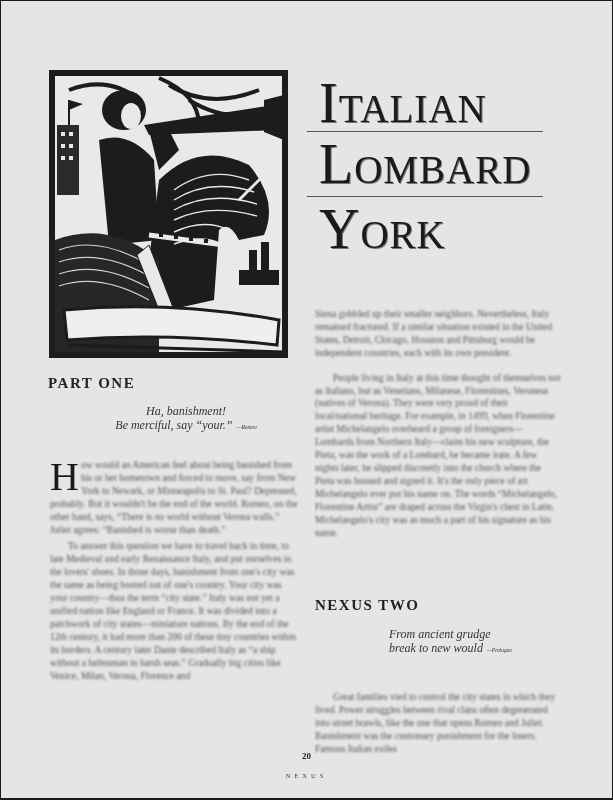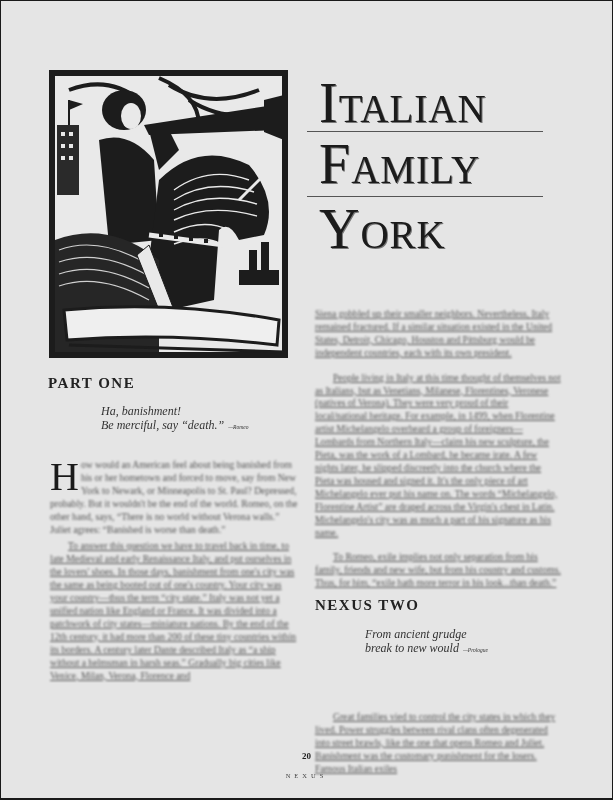--- a/index.html
+++ b/index.html
@@ -40,32 +40,32 @@
 
   .section-heading {
     position: absolute;
     font-family: "Liberation Serif", "DejaVu Serif", serif;
     font-size: 15px; letter-spacing: 1.5px; color: #222; font-weight: bold;
   }
   .epigraph {
     position: absolute;
     font-family: "Liberation Serif", "DejaVu Serif", serif;
     font-style: italic; font-size: 12px; line-height: 14px; color: #333;
-    text-align: left;
+    text-align: center;
   }
   .epigraph .attr { font-size: 5.5px; font-style: italic; margin-left: 4px; }
 
   .body-text {
     position: absolute;
     font-family: "Liberation Serif", "DejaVu Serif", serif;
     font-size: 9.6px; line-height: 12.9px; color: #555;
     filter: blur(0.9px);
     text-align: left;
   }
-  .body-text p { margin: 0 0 12px 0; text-indent: 18px; text-decoration: underline; }
+  .body-text p { margin: 0 0 12px 0; text-indent: 18px; }
   .body-text p.no-indent { text-indent: 0; }
   .dropcap {
     float: left; font-size: 40px; line-height: 32px; color: #1a1a1a;
     margin: 2px 2px 0 0; filter: none;
   }
   .first-para { margin: 0 0 12px 0; }
   .first-para .rest { filter: blur(0.9px); }
 
   .footer-page {
     position: absolute; left: 0; width: 611px; top: 750px; text-align: center;
@@ -146,52 +146,51 @@
       <rect x="190" y="200" width="40" height="15" fill="#1c1c1c"></rect>
 
       <path d="M15 240 Q120 230 230 250 L228 275 Q120 262 18 270 Z" fill="#efefef" stroke="#1c1c1c" stroke-width="3"></path>
       <path d="M20 275 L235 282" stroke="#1c1c1c" stroke-width="3"></path>
     </svg>
   </div>
 
   <div class="title-block">
     <div class="title-line l1">Italian</div>
     <div class="title-rule"></div>
-    <div class="title-line l2">Family</div>
+    <div class="title-line l2">Lombard</div>
     <div class="title-rule"></div>
     <div class="title-line l3">York</div>
   </div>
 
   <div class="section-heading" style="left:47px; top:374px;">PART ONE</div>
 
   <div class="epigraph" style="left:100px; top:403px; width:170px;">
     <div>Ha, banishment!</div>
-    <div><span>Be merciful, say “death.”</span><span class="attr">—Romeo</span></div>
+    <div><span>Be merciful, say “your.”</span><span class="attr">—Romeo</span></div>
   </div>
 
   <div class="body-text" style="left:49px; top:458px; width:248px; filter:none;">
     <div class="first-para">
       <span class="dropcap">H</span>
       <span class="rest" style="display:inline; padding-top:14px;">ow would an American feel about being banished from his or her hometown and forced to move, say from New York to Newark, or Minneapolis to St. Paul? Depressed, probably. But it wouldn't be the end of the world. Romeo, on the other hand, says, “There is no world without Verona walls.” Juliet agrees: “Banished is worse than death.”</span>
     </div>
     <p style="filter:blur(0.9px); margin-top:-8px;">To answer this question we have to travel back in time, to late Medieval and early Renaissance Italy, and put ourselves in the lovers' shoes. In those days, banishment from one's city was the same as being booted out of one's country. Your city was your country—thus the term “city state.” Italy was not yet a unified nation like England or France. It was divided into a patchwork of city states—miniature nations. By the end of the 12th century, it had more than 200 of these tiny countries within its borders. A century later Dante described Italy as “a ship without a helmsman in harsh seas.” Gradually big cities like Venice, Milan, Verona, Florence and</p>
   </div>
 
   <div class="body-text" style="left:314px; top:307px; width:246px;">
     <p class="no-indent">Siena gobbled up their smaller neighbors. Nevertheless, Italy remained fractured. If a similar situation existed in the United States, Detroit, Chicago, Houston and Pittsburg would be independent countries, each with its own president.</p>
     <p>People living in Italy at this time thought of themselves not as Italians, but as Venetians, Milanese, Florentines, Veronese (natives of Verona). They were very proud of their local/national heritage. For example, in 1499, when Florentine artist Michelangelo overheard a group of foreigners—Lombards from Northern Italy—claim his new sculpture, the Pieta, was the work of a Lombard, he became irate. A few nights later, he slipped discreetly into the church where the Pieta was housed and signed it. It's the only piece of art Michelangelo ever put his name on. The words “Michelangelo, Florentine Artist” are draped across the Virgin's chest in Latin. Michelangelo's city was as much a part of his signature as his name.</p>
-    <p>To Romeo, exile implies not only separation from his family, friends and new wife, but from his country and customs. Thus, for him, “exile hath more terror in his look...than death.”</p>
   </div>
 
   <div class="section-heading" style="left:314px; top:596px;">NEXUS TWO</div>
 
-  <div class="epigraph" style="left:364px; top:626px; width:140px; text-align:left;">
+  <div class="epigraph" style="left:388px; top:626px; width:140px; text-align:left;">
     <div>From ancient grudge</div>
     <div><span>break to new would</span><span class="attr">—Prologue</span></div>
   </div>
 
-  <div class="body-text" style="left:314px; top:710px; width:246px;">
+  <div class="body-text" style="left:314px; top:690px; width:246px;">
     <p>Great families vied to control the city states in which they lived. Power struggles between rival clans often degenerated into street brawls, like the one that opens Romeo and Juliet. Banishment was the customary punishment for the losers. Famous Italian exiles</p>
   </div>
 
   <div class="footer-page">20</div>
   <div class="footer-mag">NEXUS</div>
 </div>
 
 </body></html>

